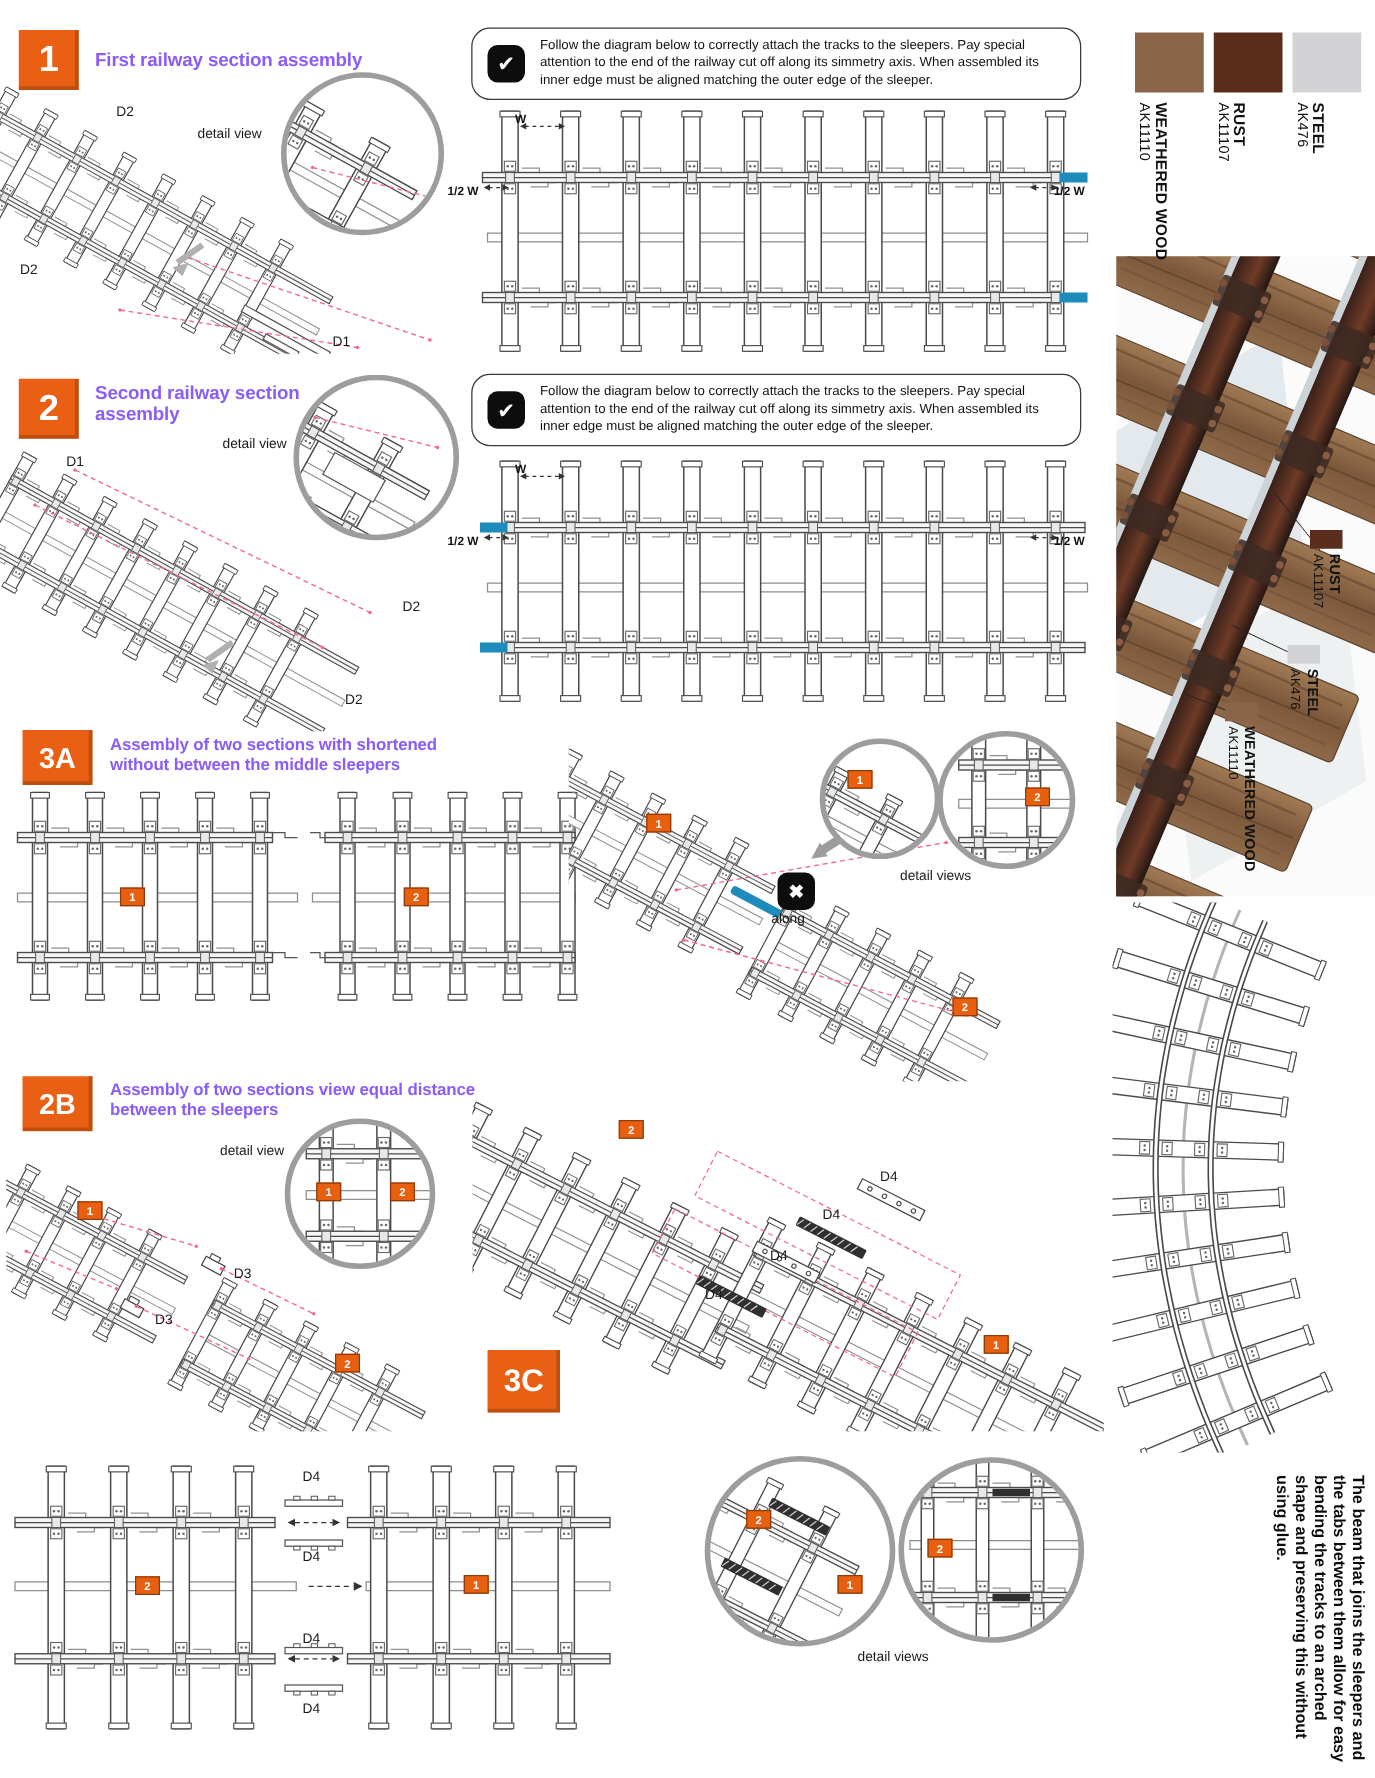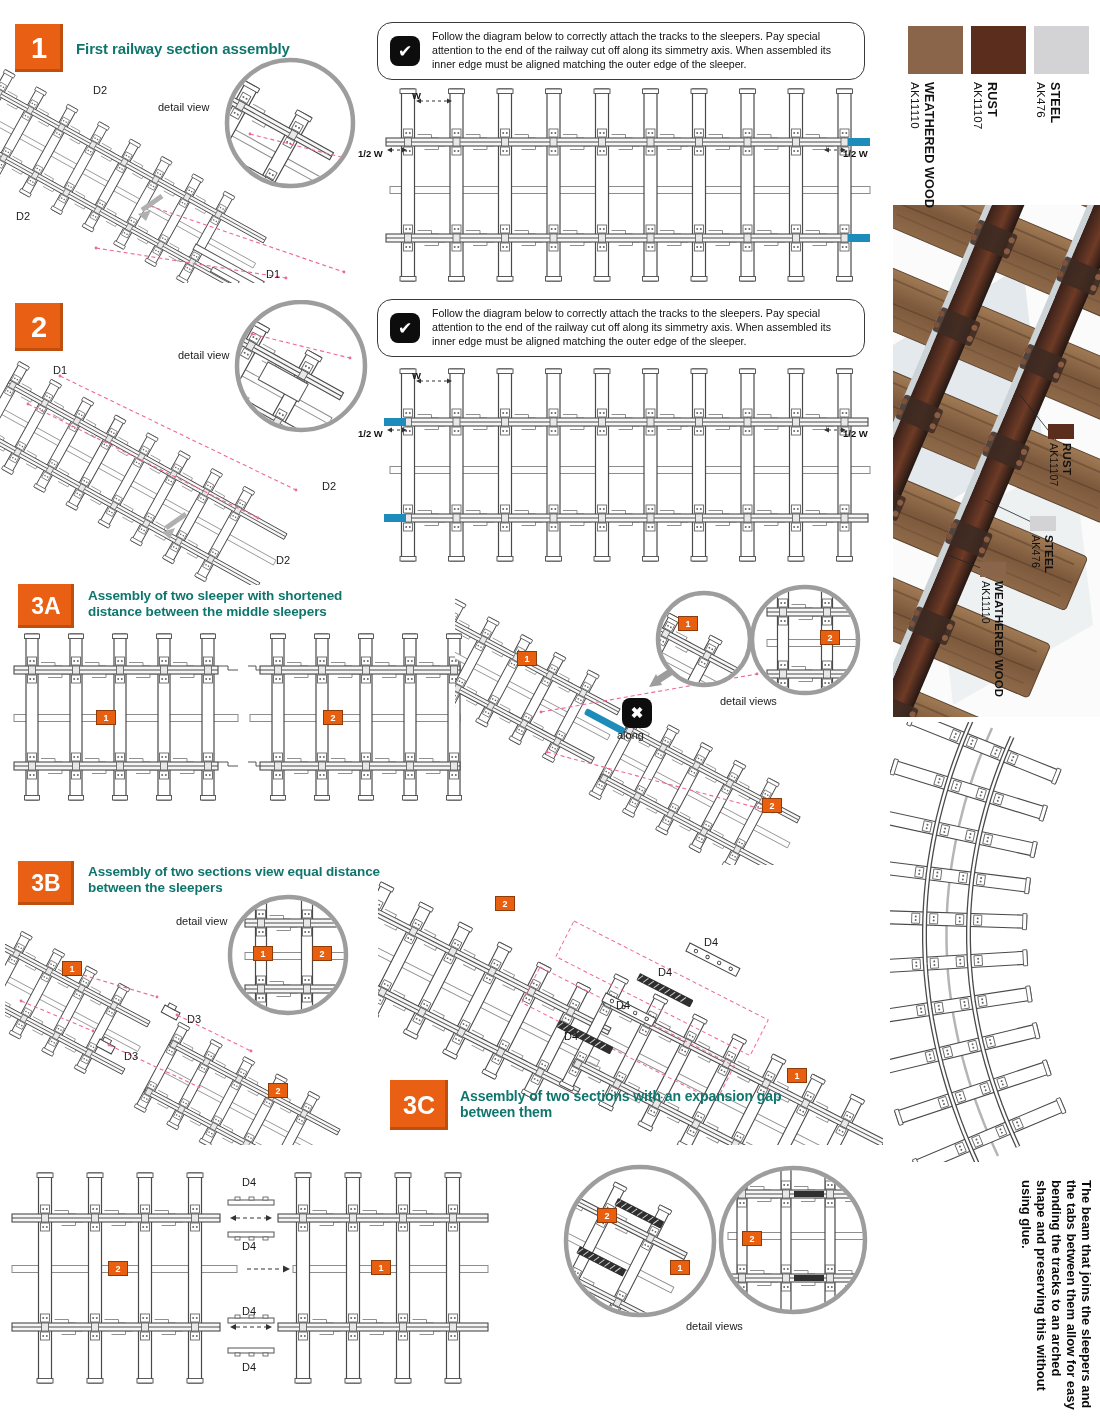--- a/index.html
+++ b/index.html
@@ -4,21 +4,21 @@
 <style>
   html,body{margin:0;padding:0;background:#fff;font-family:"Liberation Sans",sans-serif;}
   #page{position:relative;width:1100px;height:1422px;background:#fff;overflow:hidden;}
   svg.d{position:absolute;display:block;z-index:1;}
   .badge{position:absolute;z-index:6;background:#e95f13;color:#fff;font-weight:bold;
          display:flex;align-items:center;justify-content:center;
          box-shadow:inset -3px -3px 0 rgba(140,60,8,.45);}
   .b48{width:48px;height:48px;font-size:29px;}
   .b3{width:56px;height:44px;font-size:23px;}
   .b3c{width:58px;height:50px;font-size:25px;}
-  .title{position:absolute;z-index:6;font-weight:bold;color:#0f766e;font-size:13.5px;line-height:1.15;letter-spacing:-.1px;}
+  .title{position:absolute;z-index:6;font-weight:bold;color:#8b5cf6;font-size:13.5px;line-height:1.15;letter-spacing:-.1px;}
   .t1{font-size:15px;}
   .notebox{position:absolute;z-index:6;width:488px;height:58px;border:1.4px solid #3a3a3a;border-radius:15px;
            display:flex;align-items:center;gap:12px;padding:4px 12px;box-sizing:border-box;background:#fff;}
   .checkicon{width:30px;height:30px;background:#0d0d0d;border-radius:8px;flex:0 0 auto;
              display:flex;align-items:center;justify-content:center;color:#fff;font-size:17px;}
   .notetext{font-size:10.6px;line-height:1.3;color:#111;margin:0;}
   .lbl{position:absolute;z-index:6;font-size:11px;color:#1a1a1a;white-space:nowrap;}
   .dim{position:absolute;z-index:6;font-size:9.5px;font-weight:bold;color:#111;white-space:nowrap;}
   .pb{position:absolute;z-index:7;min-width:20px;height:15px;background:#e8600f;border:1.5px solid #8f3a09;
       color:#fff;font-size:9px;font-weight:bold;display:flex;align-items:center;justify-content:center;
@@ -2887,32 +2887,32 @@
    <line x1="58" y1="355" x2="103" y2="373" stroke="#222" stroke-width="0.8"></line>
     </svg>
 
   <div class="badge b48" style="left:15px;top:24px">
       <span>1</span>
     </div>
   <div class="title t1" style="left:76px;top:40px;width:300px">First railway section assembly</div>
   <div class="badge b48" style="left:15px;top:303px">
       <span>2</span>
     </div>
+  <div class="title t1" style="left:76px;top:306px;width:210px">Second railway section assembly</div>
   <div class="badge b3" style="left:18px;top:584px">
       <span>3A</span>
     </div>
-  <div class="title" style="left:88px;top:588px;width:310px">Assembly of two sleeper with shortened distance between the middle sleepers</div>
+  <div class="title" style="left:88px;top:588px;width:310px">Assembly of two sections with shortened without between the middle sleepers</div>
   <div class="badge b3" style="left:18px;top:861px">
-      <span>3B</span>
+      <span>2B</span>
     </div>
   <div class="title" style="left:88px;top:864px;width:320px">Assembly of two sections view equal distance between the sleepers</div>
   <div class="badge b3c" style="left:390px;top:1080px">
       <span>3C</span>
     </div>
-  <div class="title" style="left:460px;top:1088px;width:330px;font-size:14px">Assembly of two sections with an expansion gap between them</div>
 
   <div class="notebox" style="left:377px;top:22px">
     <div class="checkicon">
         <span>✔</span>
       </div>
     <p class="notetext">Follow the diagram below to correctly attach the tracks to the sleepers. Pay special attention to the end of the railway cut off along its simmetry axis. When assembled its inner edge must be aligned matching the outer edge of the sleeper.</p>
   </div>
   <div class="notebox" style="left:377px;top:299px">
     <div class="checkicon">
         <span>✔</span>

